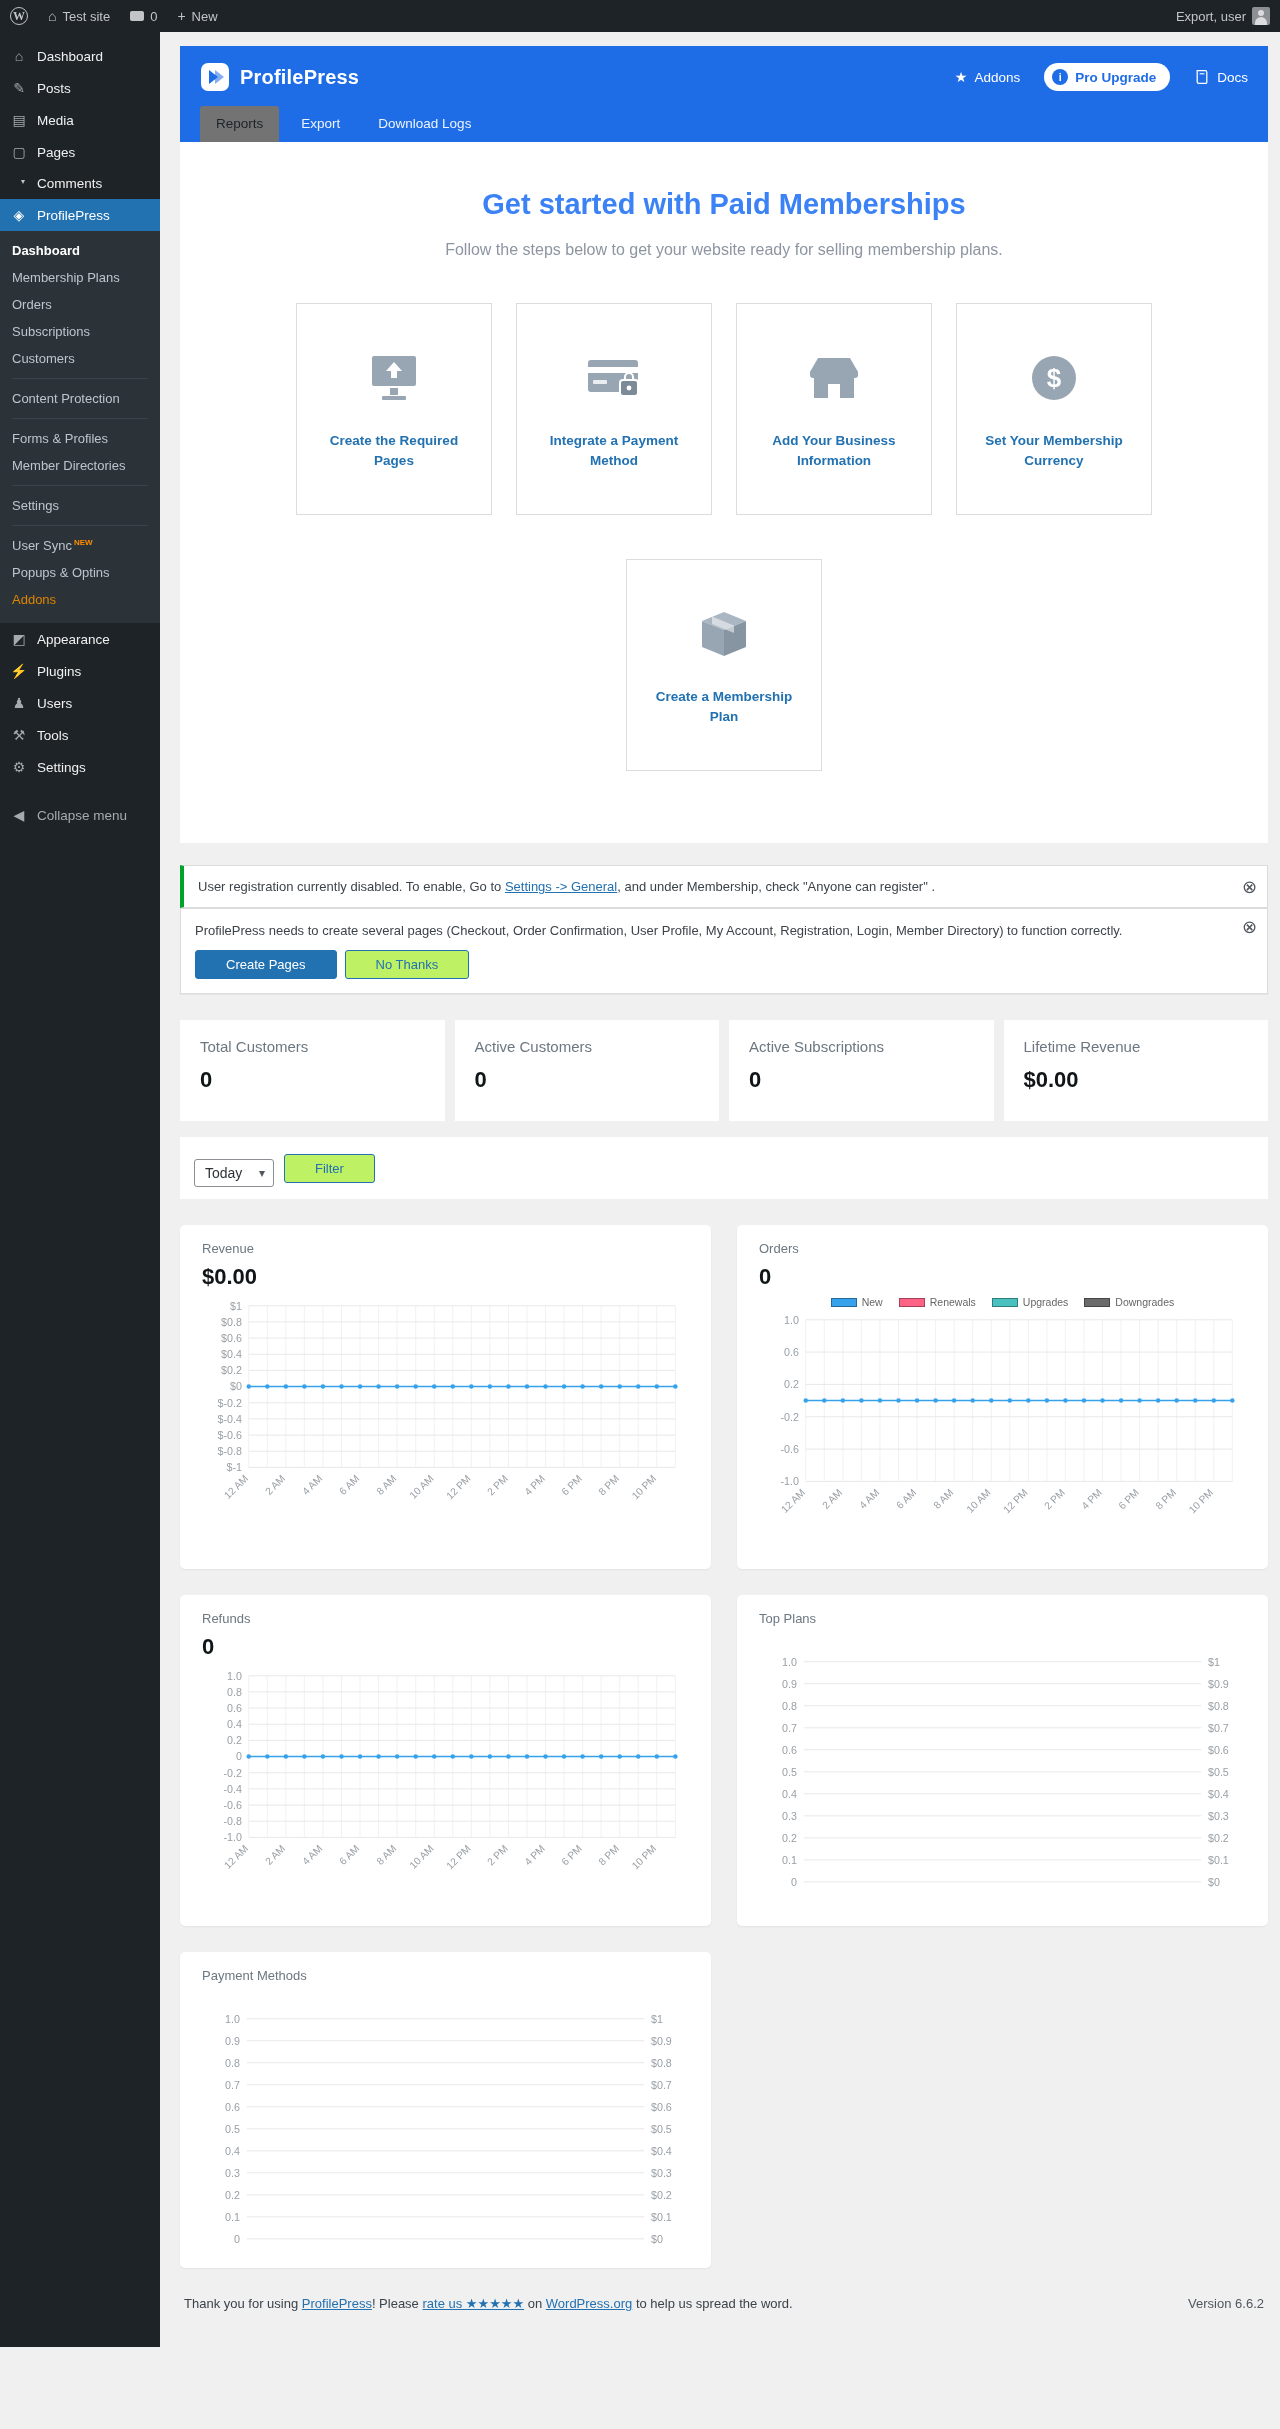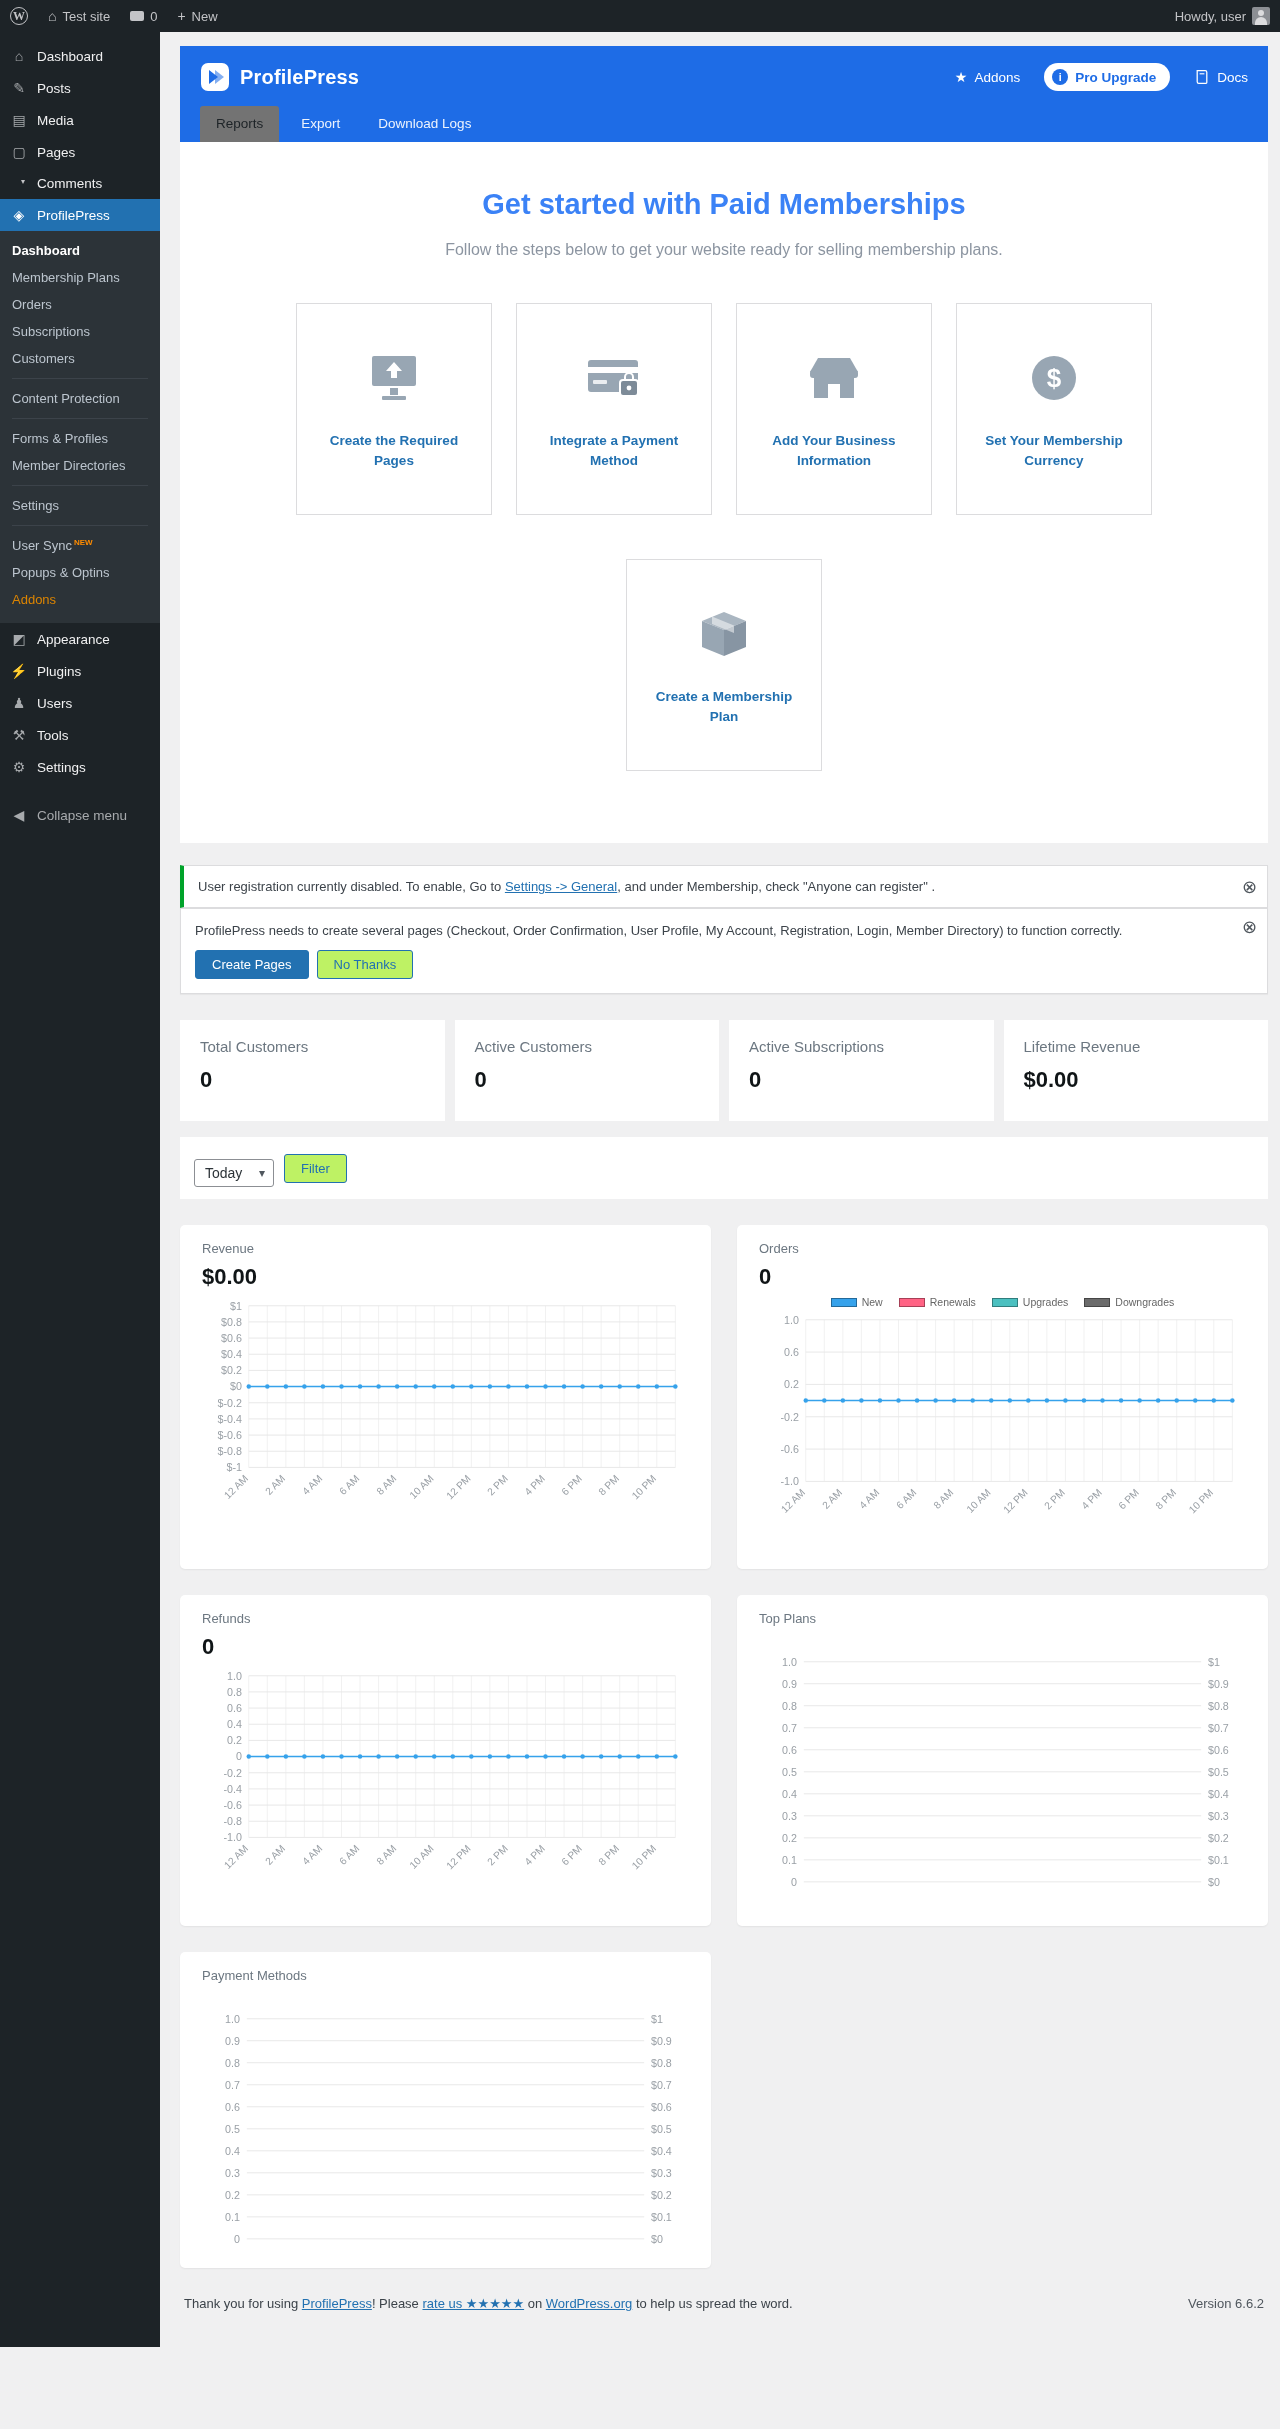--- a/index.html
+++ b/index.html
@@ -89,21 +89,21 @@
 
   
   .notices { padding-top: 22px; }
   .notice { background: #fff; position: relative; box-shadow: 0 1px 1px rgba(0,0,0,0.04); border: 1px solid #dcdcde; font-size: 13px; color: #3c434a; }
   .notice-success { border-left: 4px solid var(--success-green); padding: 13px 44px 13px 14px; }
   .notice-info { padding: 14px 44px 14px 14px; }
   .notice a { color: var(--accent-blue); text-decoration: underline; }
   .dismiss { position: absolute; right: 10px; top: 9px; font-size: 18px; color: #50575e; cursor: pointer; line-height: 1; background: none; border: none; }
   .notice-success .dismiss { top: 50%; transform: translateY(-50%); }
   .notice-actions { margin-top: 12px; display: flex; gap: 8px; }
-  .btn { font-size: 13px; border-radius: 3px; padding: 6px 16px; cursor: pointer; font-family: inherit; }
+  .btn { font-size: 13px; border-radius: 3px; padding: 6px 30px; cursor: pointer; font-family: inherit; }
   .btn-primary { background: var(--accent-blue); border: 1px solid var(--accent-blue); color: #fff; }
   .btn-secondary { background: #bef264; border: 1px solid var(--accent-blue); color: var(--accent-blue); }
 
   
   .stats-row { display: grid; grid-template-columns: repeat(4, 1fr); gap: 10px; margin-top: 26px; }
   .stat-card { background: #fff; padding: 18px 20px 28px; }
   .stat-label { font-size: 15px; color: #6c7781; }
   .stat-value { font-size: 22px; font-weight: 700; color: #101517; margin-top: 12px; }
 
   
@@ -147,21 +147,21 @@
       <span class="comment-bubble"></span>
       <span>0</span>
     </span>
     <span class="ab-item">
       <span class="ab-glyph">+</span>
       <span>New</span>
     </span>
   </div>
   <div class="ab-group">
     <span class="ab-item">
-      <span>Howdy, user</span>
+      <span>Export, user</span>
       <span class="avatar"></span>
     </span>
   </div>
 </div>
 
 <div class="layout">
 
   <aside class="sidebar">
     <ul class="menu">
       <li class="menu-item">

